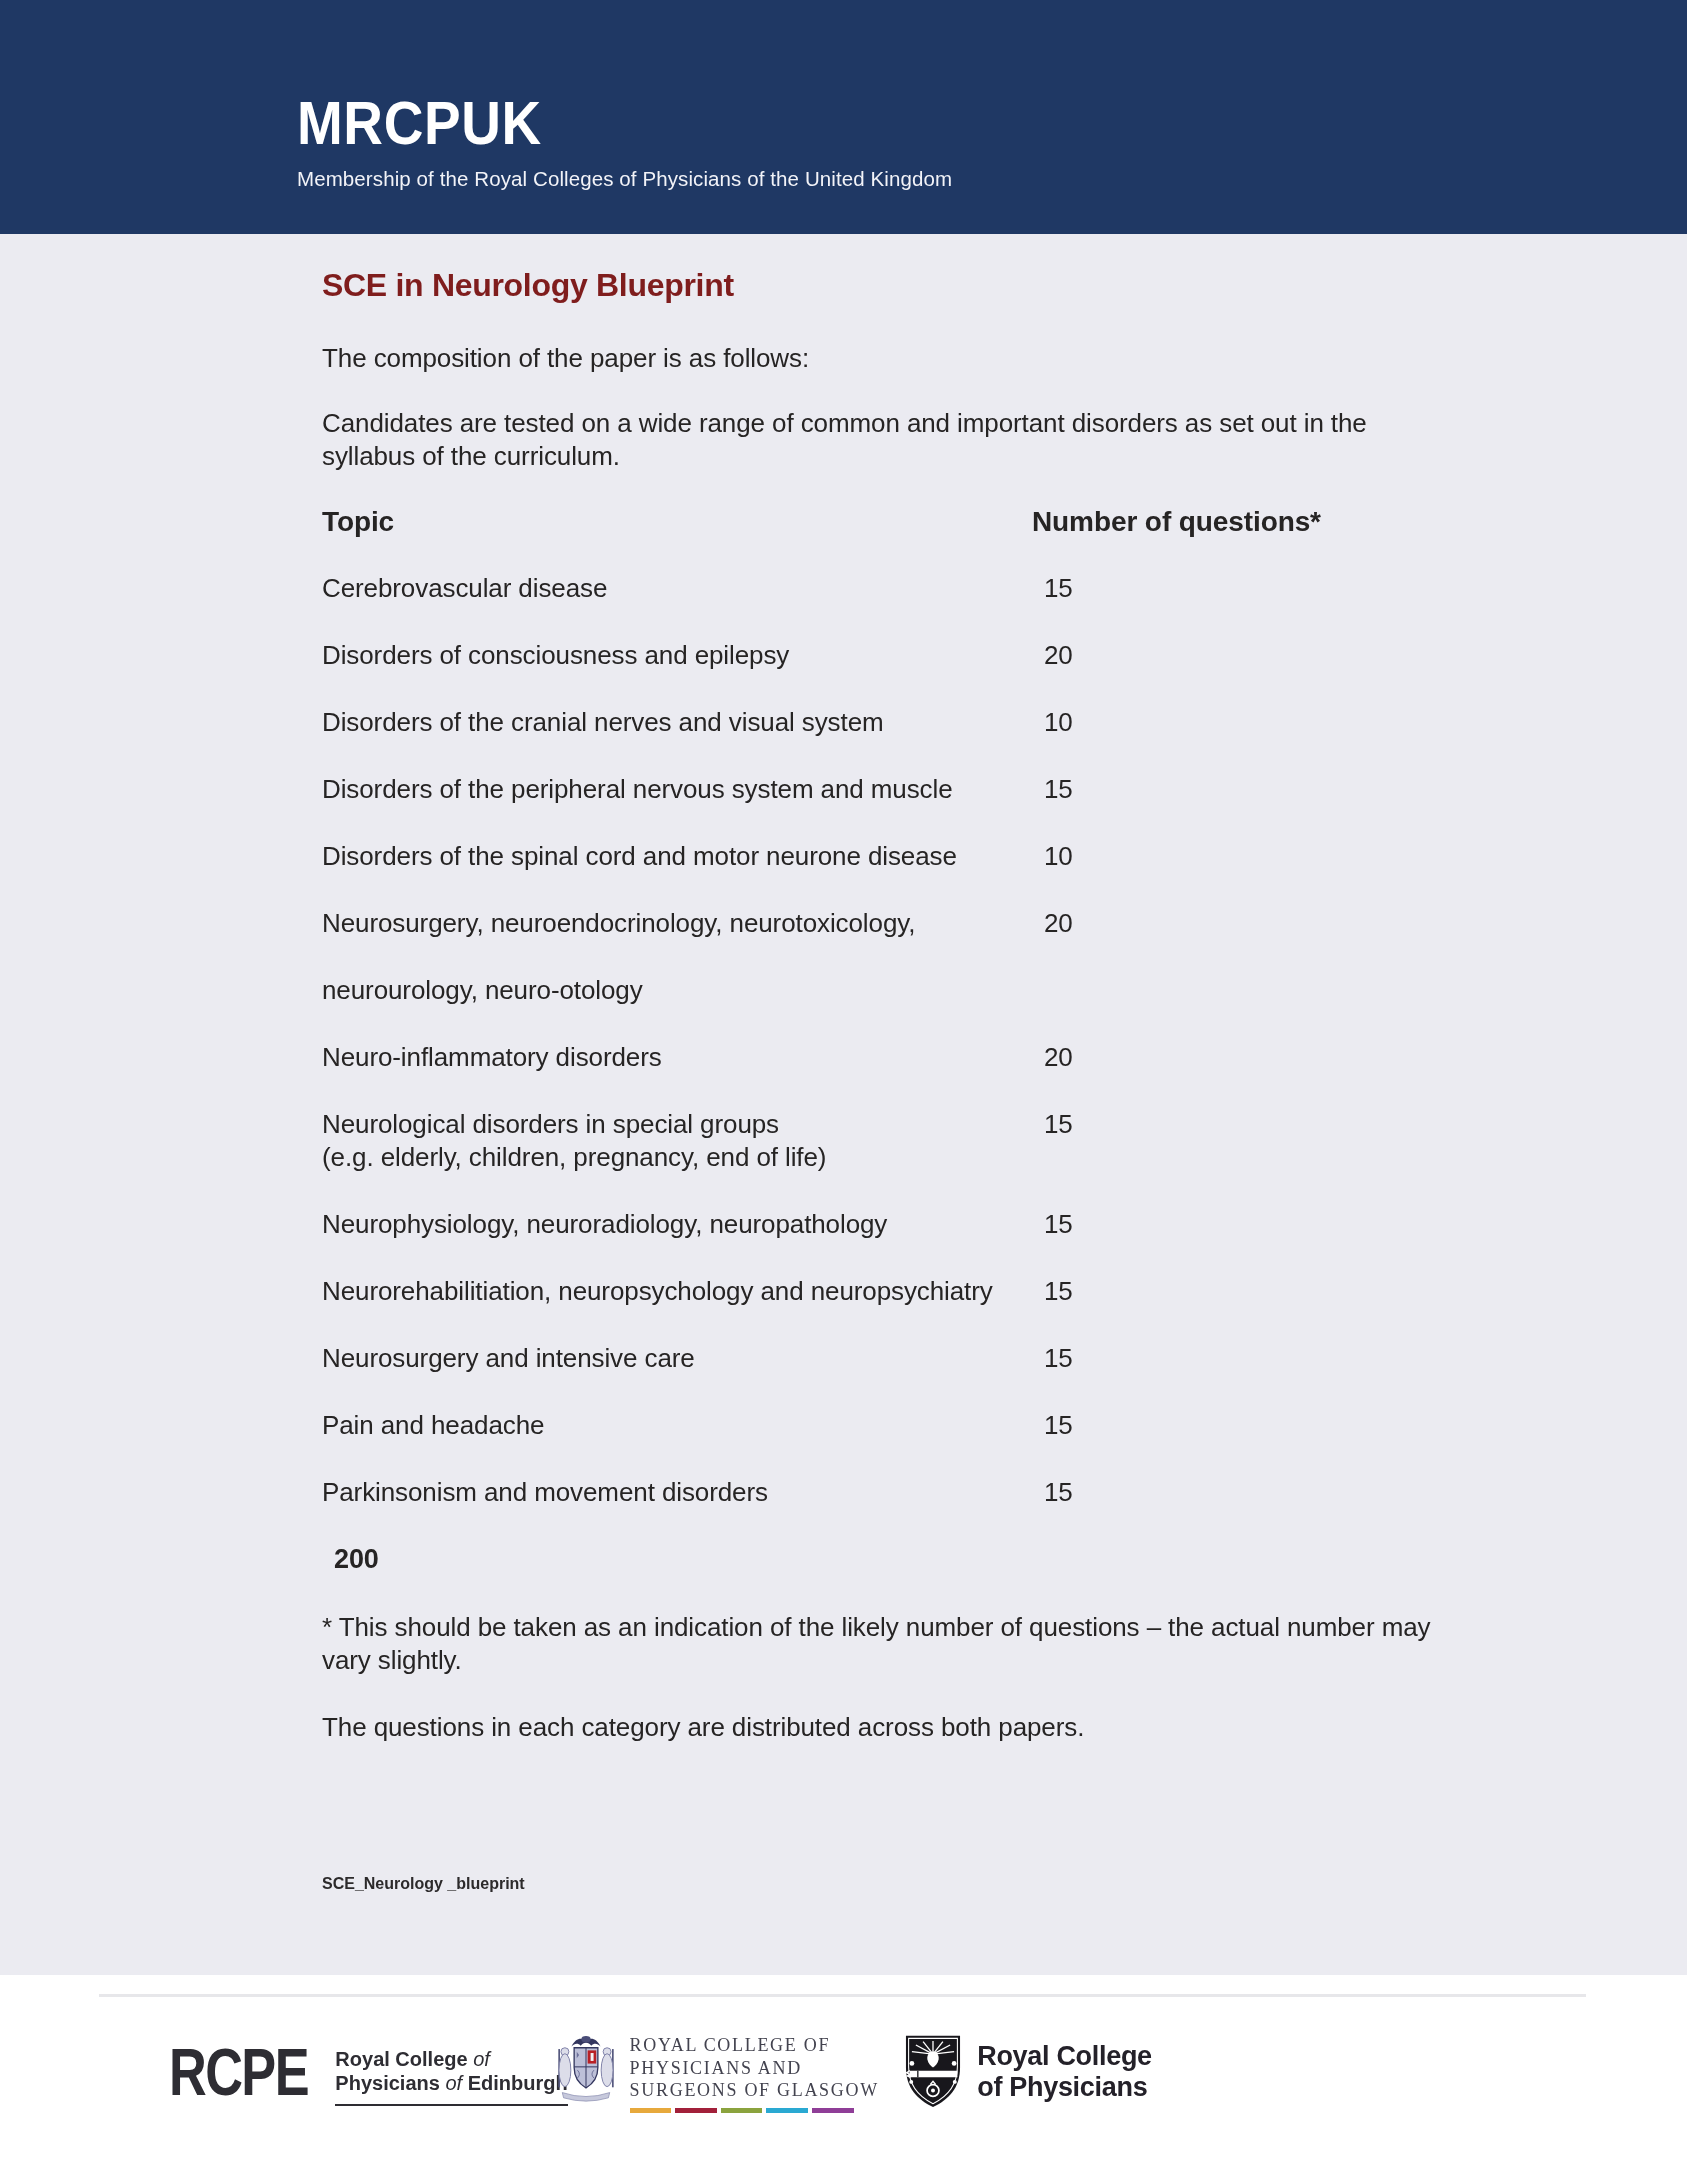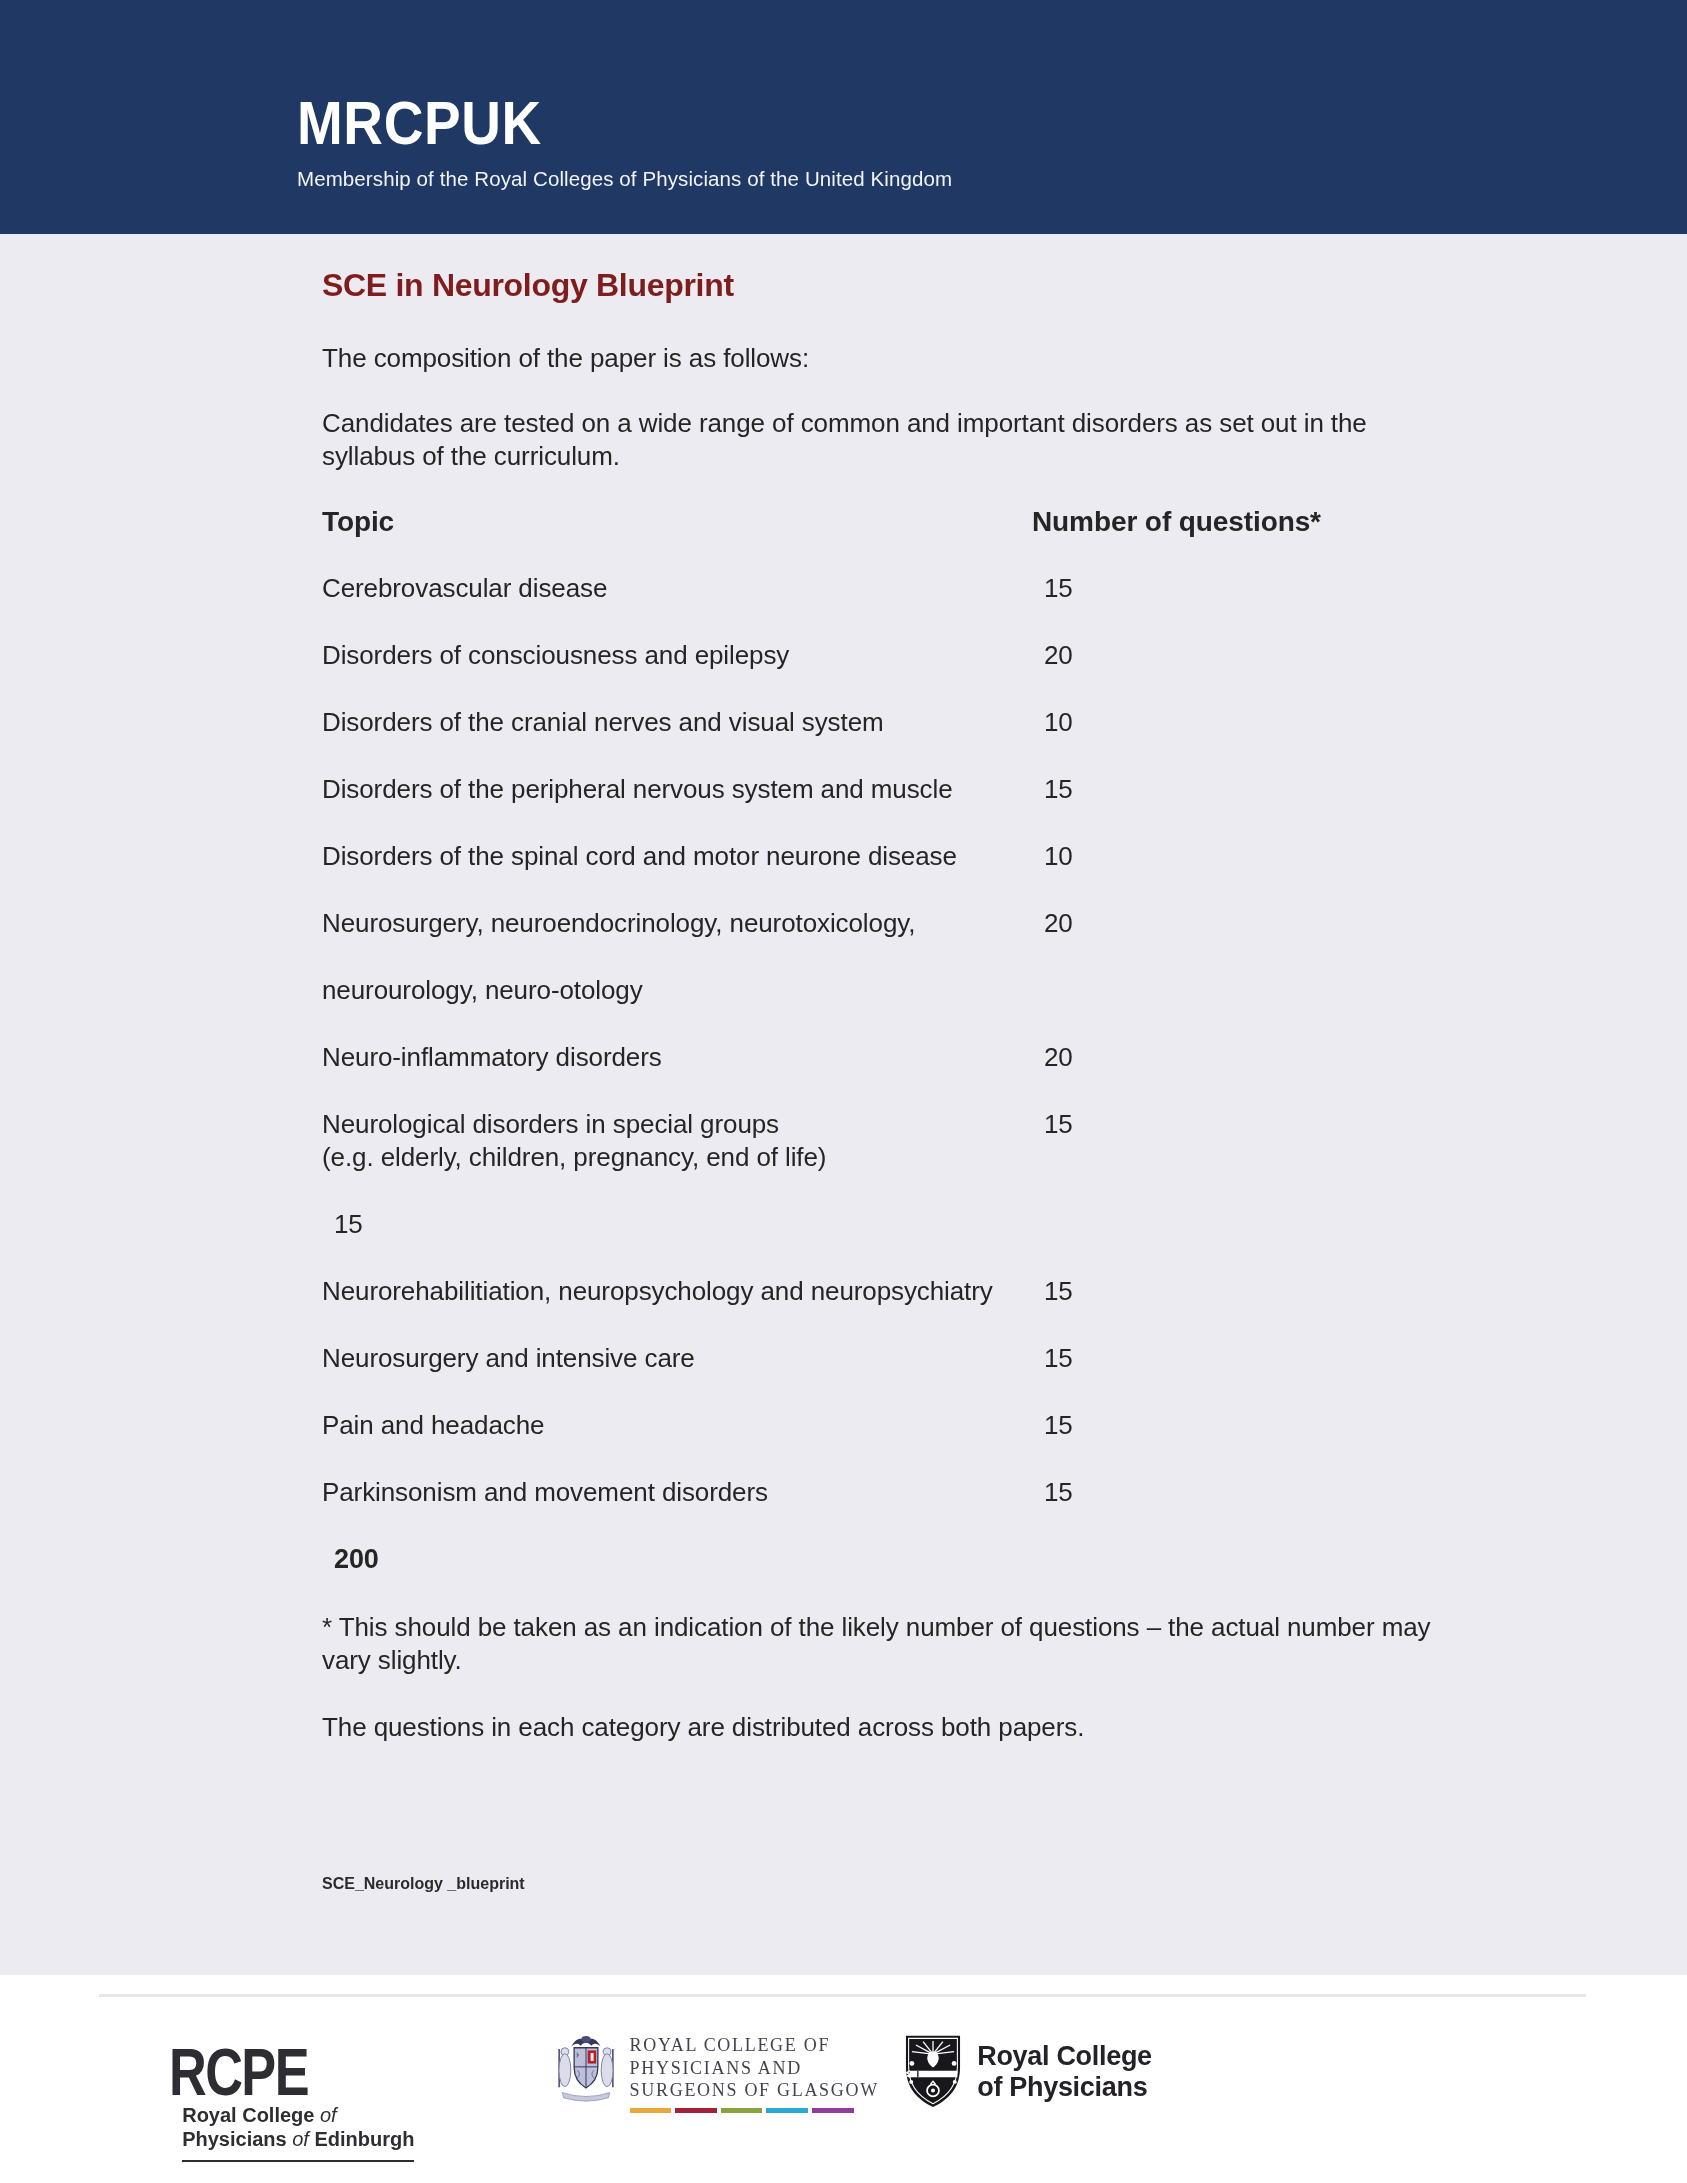--- a/index.html
+++ b/index.html
@@ -30,21 +30,21 @@
   .subtopic{font-size:26px;line-height:33px;}
 
   .footnote{margin:35px 0 0 0;width:1125px;}
   .distribution{margin:34px 0 11px 0;white-space:nowrap;}
   .file-label{margin:131px 0 0 0;font-size:16px;line-height:18.5px;color:#2c2a2b;font-weight:bold;}
 
   
   .footer{position:relative;width:100%;height:208px;background:#ffffff;}
   .footer-divider{position:absolute;left:99px;top:18.5px;width:1487px;height:3.3px;background:#e7e7ea;}
 
-  .rcpe{position:absolute;left:169px;top:69px;display:flex;align-items:flex-start;flex-direction:column;}
+  .rcpe{position:absolute;left:169px;top:69px;display:flex;align-items:flex-start;}
   .rcpe-abbr{font-size:67px;line-height:56px;font-weight:700;letter-spacing:-2px;color:#2e2d33;
              transform:scaleX(.78);transform-origin:left top;margin-right:-25px;}
   .rcpe-text{margin-left:13.2px;padding:2.6px 0 8px 0;border-bottom:2px solid #2e2d33;min-width:200px;
              font-size:20px;line-height:24.5px;font-weight:700;color:#2e2d33;}
   .rcpe-text .it{font-style:italic;font-weight:400;}
 
   .glasgow{position:absolute;left:557px;top:58px;display:flex;align-items:flex-start;}
   .glasgow svg{width:58px;height:73px;display:block;}
   .glasgow-text{margin-left:14.6px;font-family:"Liberation Serif", serif;font-size:18px;line-height:22.5px;
                 letter-spacing:1.7px;color:#43434f;padding-top:1.3px;}
@@ -114,20 +114,21 @@
         <div class="num">20</div>
       </div>
       <div class="trow">
         <div class="topic">
           <div>Neurological disorders in special groups</div>
           <div class="subtopic">(e.g. elderly, children, pregnancy, end of life)</div>
         </div>
         <div class="num">15</div>
       </div>
       <div class="trow">
+        <div class="topic">Neurophysiology, neuroradiology, neuropathology</div>
         <div class="num">15</div>
       </div>
       <div class="trow">
         <div class="topic">Neurorehabilitiation, neuropsychology and neuropsychiatry</div>
         <div class="num">15</div>
       </div>
       <div class="trow">
         <div class="topic">Neurosurgery and intensive care</div>
         <div class="num">15</div>
       </div>

